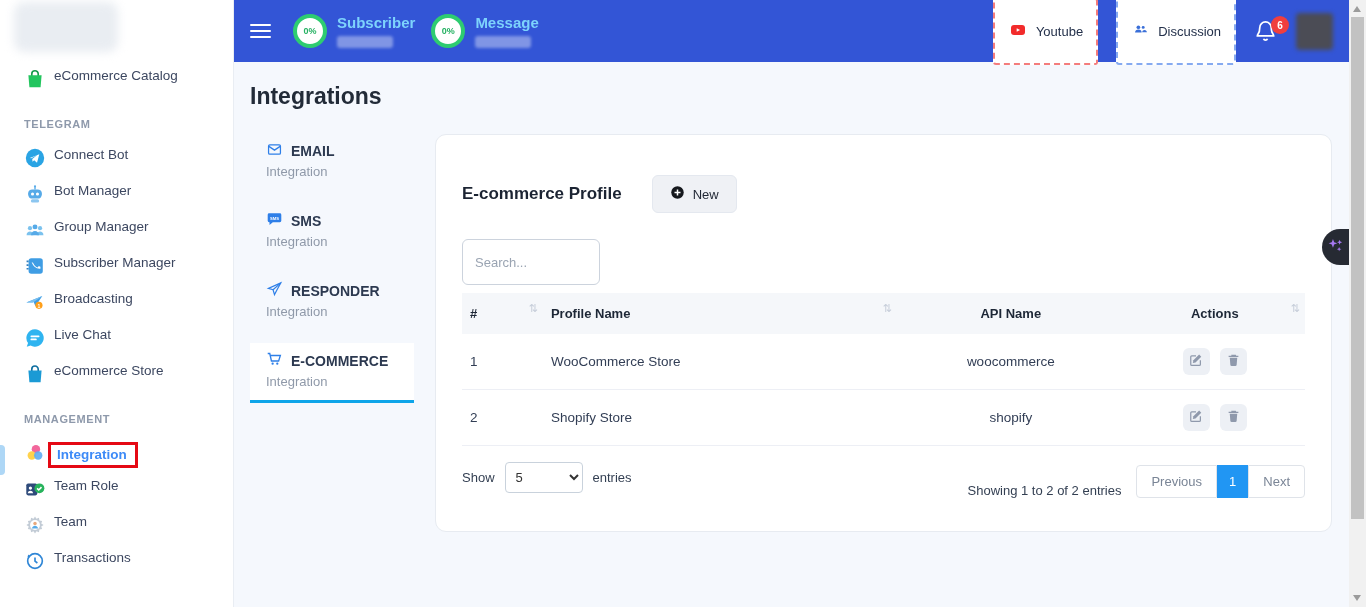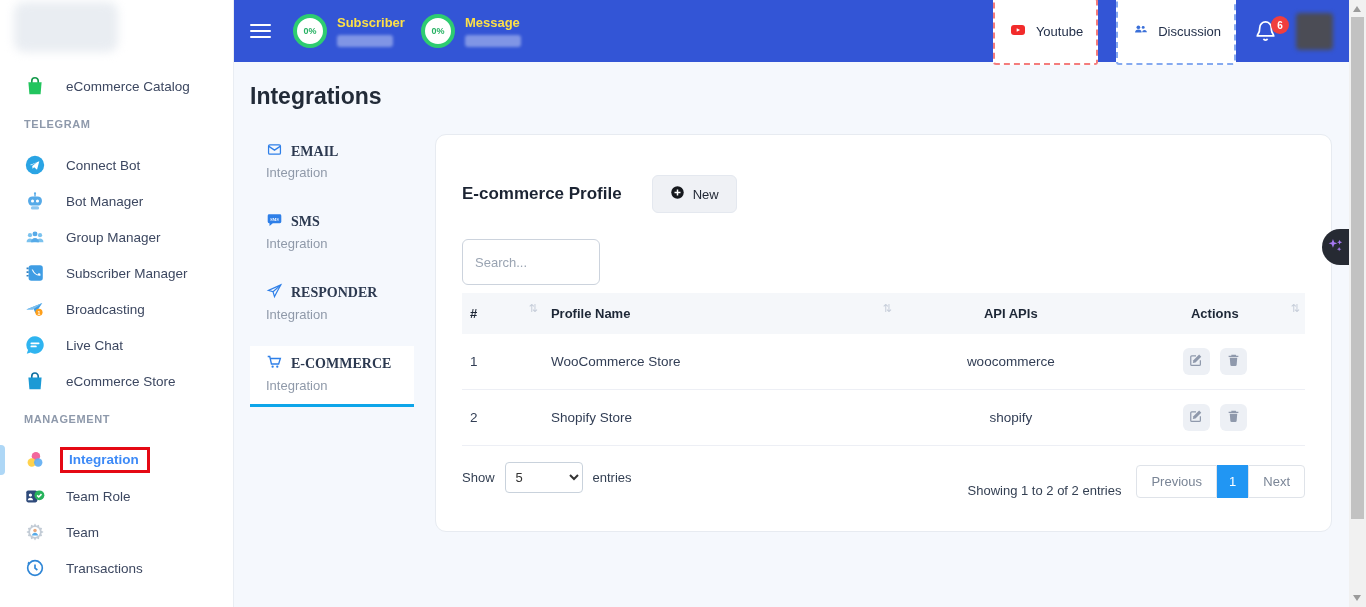--- a/index.html
+++ b/index.html
@@ -4,21 +4,21 @@
 <style>
   * { margin:0; padding:0; box-sizing:border-box; }
   html,body { width:1366px; height:607px; overflow:hidden; }
   body { position:relative; font-family:"Liberation Sans", sans-serif; background:#fff; }
 
   
   .sidebar { position:absolute; left:0; top:0; width:234px; height:607px; background:#fff;
              border-right:1px solid #e9edf3; z-index:3; }
   .logo-blur { margin:2px 0 0 14px; width:104px; height:50px; background:#e9edf2;
                border-radius:10px; filter:blur(5px); }
-  .side-item { display:flex; align-items:center; gap:20px; height:36px; padding:0 24px; cursor:pointer; }
+  .side-item { display:flex; align-items:flex-start; gap:8px; height:36px; padding:0 24px; cursor:pointer; }
   .side-item .icn { width:22px; height:22px; flex:0 0 22px; }
   .side-item .lbl { font-size:13.5px; color:#3c4760; white-space:nowrap; }
   .side-section { margin:10px 0 13px; padding:0 24px; height:20px; line-height:20px;
                   font-size:11px; font-weight:bold; color:#8e99ab; letter-spacing:.6px; }
   .first-item { margin-top:16px; }
   .tele-first { margin-top:13px; }
   .mgmt-first { margin-top:13px; }
   .active-bar { position:absolute; left:0; top:445px; width:5px; height:30px;
                 background:#aed7f6; border-radius:0 4px 4px 0; }
   .annotation-box { display:inline-flex; border:3px solid #e50914; padding:2px 8px 3px 6px; margin-left:-6px; }
@@ -26,21 +26,21 @@
 
   
   .topbar { position:absolute; left:234px; top:0; width:1115px; height:62px; background:#3355d6;
             display:flex; align-items:center; padding:0 16px; gap:16px; z-index:2; }
   .hamburger { width:21px; display:flex; flex-direction:column; gap:4px; cursor:pointer; margin-right:6px; }
   .hamburger div { height:2px; background:#fff; border-radius:1px; }
   .stat { display:flex; align-items:center; gap:10px; }
   .ring { width:34px; height:34px; border-radius:50%; background:#fff; border:4px solid #2ecc71;
           display:flex; align-items:center; justify-content:center; font-size:9px; font-weight:bold; color:#25b162; }
   .stat-info { display:flex; flex-direction:column; gap:5px; }
-  .stat-label { color:#fde047; font-weight:bold; font-size:13px; }
+  .stat-label { color:#7dd3fc; font-weight:bold; font-size:15px; }
   .stat-blur { width:56px; height:12px; background:rgba(255,255,255,.38); border-radius:3px; filter:blur(1.5px); }
   .top-right { margin-left:auto; display:flex; align-items:center; gap:18px; }
   .tbtn { display:flex; align-items:center; gap:8px; background:#fff; border-radius:3px;
           padding:22px 13px; font-size:13px; color:#23304a; cursor:pointer; white-space:nowrap; }
   .tbtn.youtube { border:2px dashed #f47c7c; }
   .tbtn.discussion { border:2px dashed #86aaf0; }
   .bell-wrap { position:relative; width:24px; height:26px; cursor:pointer; }
   .bell-badge { position:absolute; right:-11px; top:-2px; width:18px; height:18px; border-radius:50%;
                 background:#f03e3e; color:#fff; font-size:10px; font-weight:bold;
                 display:flex; align-items:center; justify-content:center; }
@@ -48,21 +48,21 @@
 
   
   .main { position:absolute; left:234px; top:45px; width:1115px; height:582px; background:#f5f8fd;
           padding:26px 17px 0 16px;margin-top:12px; }
   .page-title { font-size:23px; font-weight:bold; color:#222b38; }
   .page-subtitle { font-size:13px; color:#98a2b3; margin-top:8px; }
   .content-row { display:flex; align-items:flex-start; margin-top:24px; }
 
   .subnav { width:164px; flex:0 0 164px; display:flex; flex-direction:column; }
   .subnav-item { padding:8px 16px 11px; cursor:pointer; margin-bottom:13px; }
-  .subnav-item .t { display:flex; align-items:center; gap:8px; font-size:14px; font-weight:bold; color:#2c3950;font-family:Liberation Serif, serif; }
+  .subnav-item .t { display:flex; align-items:center; gap:8px; font-size:14px; font-weight:bold; color:#2c3950; }
   .subnav-item .s { font-size:13px; color:#8f99a9; margin-top:4px; }
   .subnav-item.active { background:#fff; border-bottom:3px solid #0ea5e9; margin-bottom:0; }
 
   .card { flex:1; margin-left:21px; background:#fff; border:1px solid #e7ebf1; border-radius:11px;
           min-height:398px; padding:40px 26px 28px; }
   .card-head { display:flex; align-items:center; gap:30px; }
   .card-title { font-size:17px; font-weight:bold; color:#1c2433; }
   .new-btn { display:flex; align-items:center; gap:8px; background:#eff1f5; border:1px solid #e4e8ef;
              border-radius:6px; padding:9px 17px; font-size:13px; color:#1f2633; cursor:pointer; }
   .search { margin-top:26px; width:138px; height:46px; border:1px solid #ccd3dd; border-radius:6px;
@@ -382,21 +382,21 @@
           <tr>
             <th class="col1">
               <span>#</span>
               <span class="sort">⇅</span>
             </th>
             <th class="col2">
               <span>Profile Name</span>
               <span class="sort">⇅</span>
             </th>
             <th class="col3 cc">
-              <span>API APIs</span>
+              <span>API Name</span>
             </th>
             <th class="col4 cc">
               <span>Actions</span>
               <span class="sort">⇅</span>
             </th>
           </tr>
         </thead>
         <tbody>
           <tr>
             <td>1</td>

